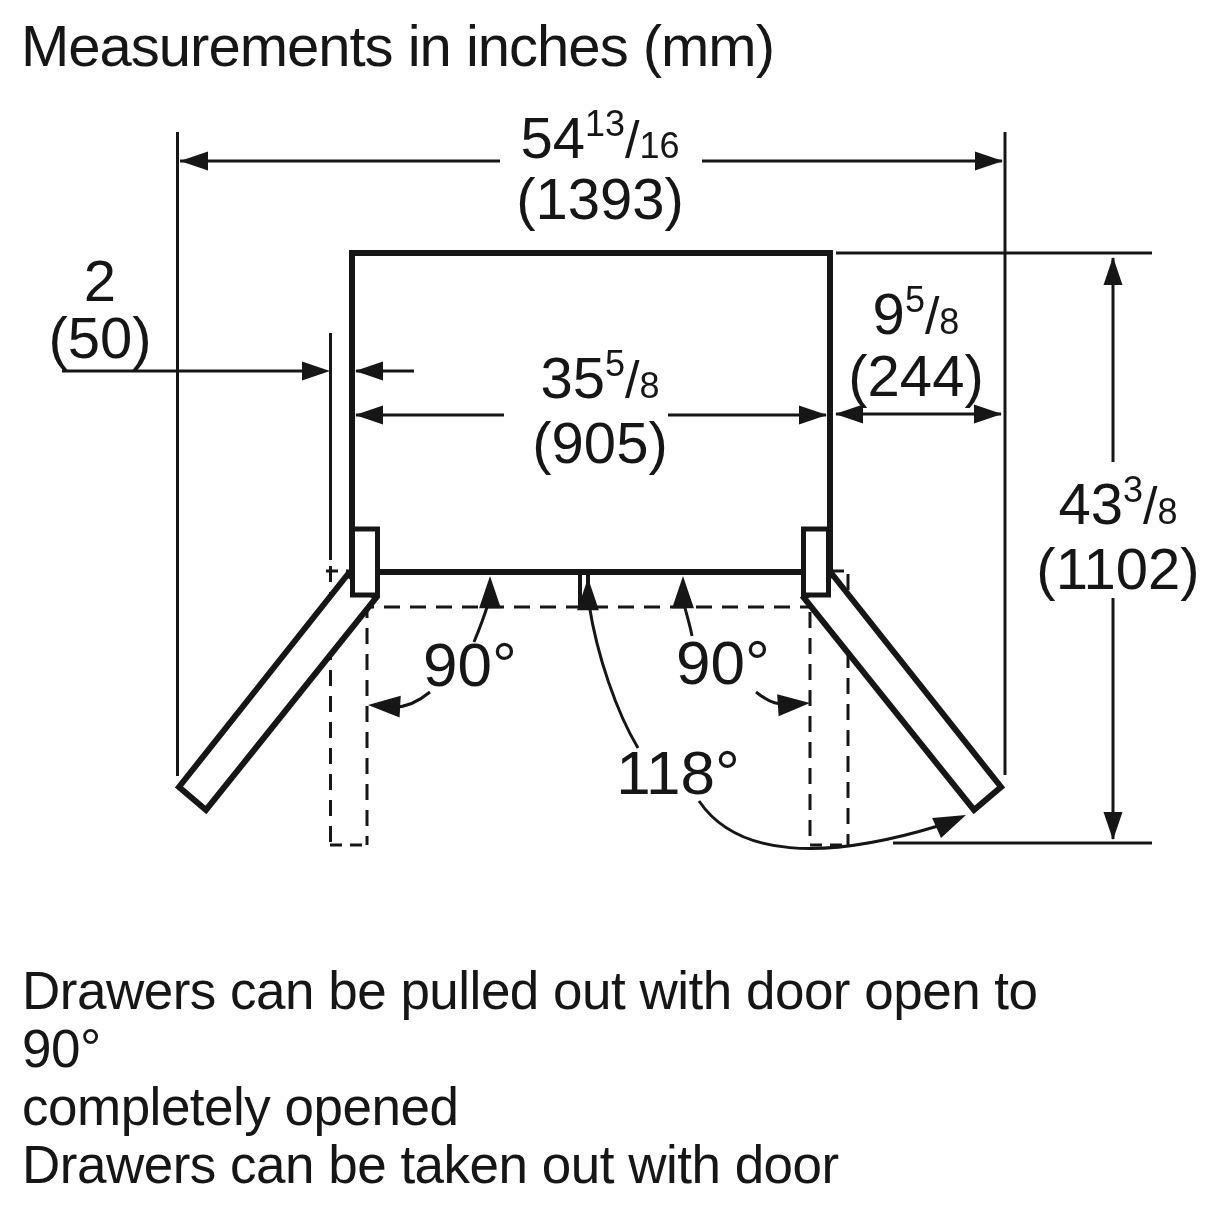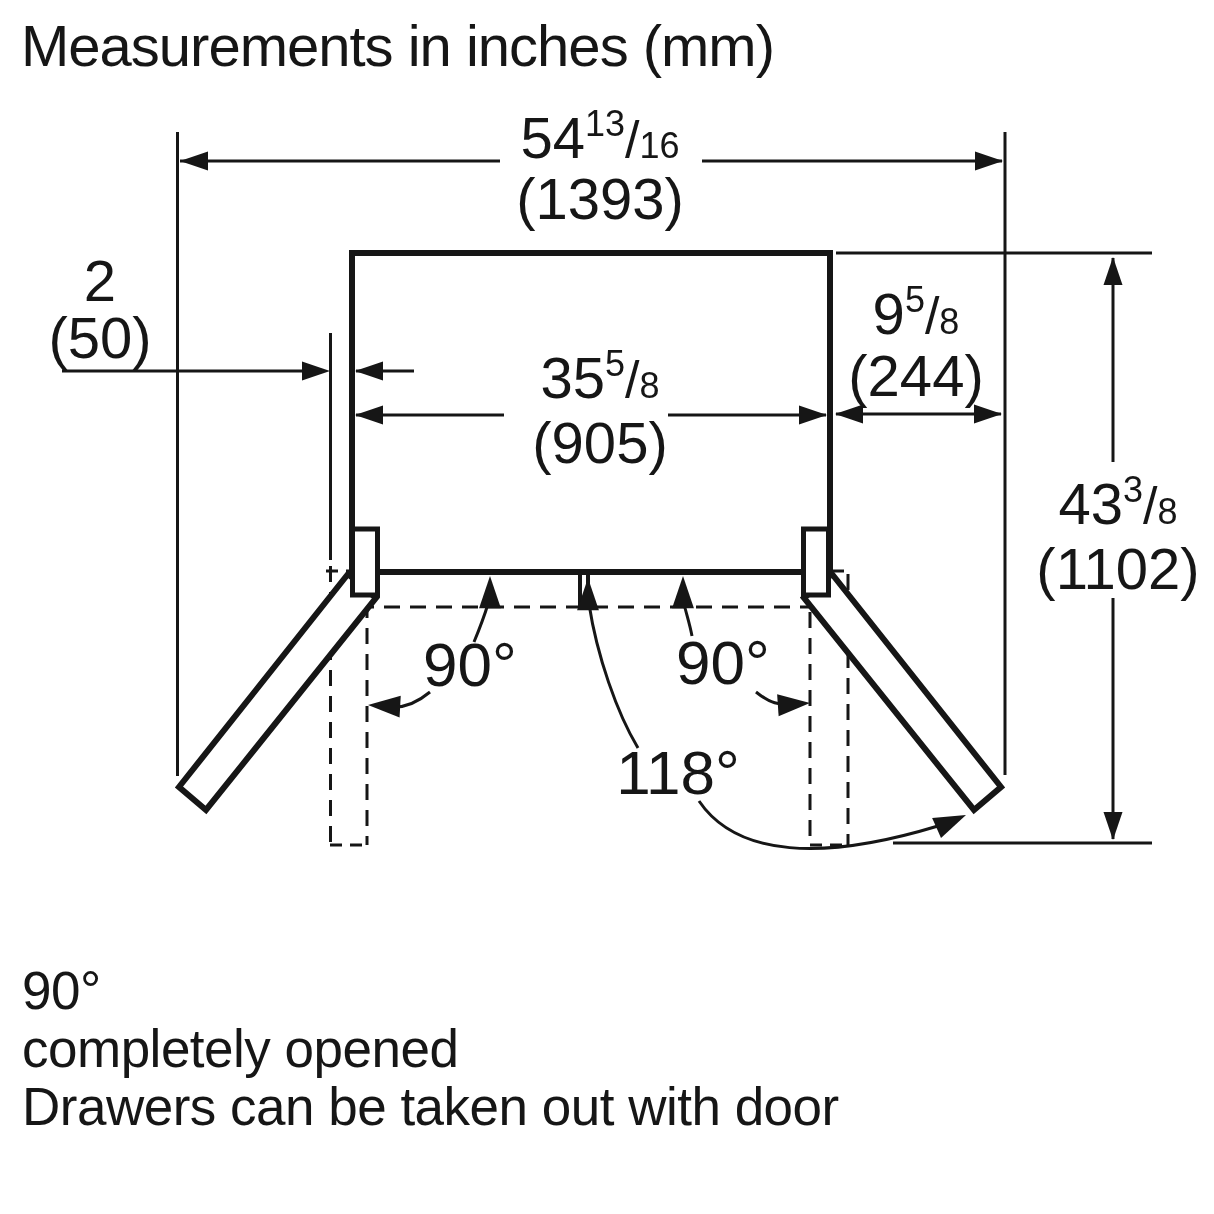--- a/index.html
+++ b/index.html
@@ -122,18 +122,19 @@
       <text class="dimtxt" x="1118" y="524" text-anchor="middle"><tspan>43</tspan><tspan class="fracsm" dy="-22">3</tspan><tspan class="fracsl" dy="22">/</tspan><tspan class="fracsm" dy="0">8</tspan></text>
       <text class="dimtxt" x="1118" y="589" text-anchor="middle">(1102)</text>
 
       <text class="angtxt" x="470" y="686" text-anchor="middle">90°</text>
       <text class="angtxt" x="723" y="684" text-anchor="middle">90°</text>
       <text class="angtxt" x="678" y="794" text-anchor="middle">118°</text>
     </g>
   </svg>
 
   <div class="notes">
+    <div class="note-line">Drawers can be pulled out with door open to</div>
     <div class="note-line">90°</div>
     <div class="note-line">completely opened</div>
     <div class="note-line">Drawers can be taken out with door</div>
   </div>
 
 </div>
 
 </body></html>

